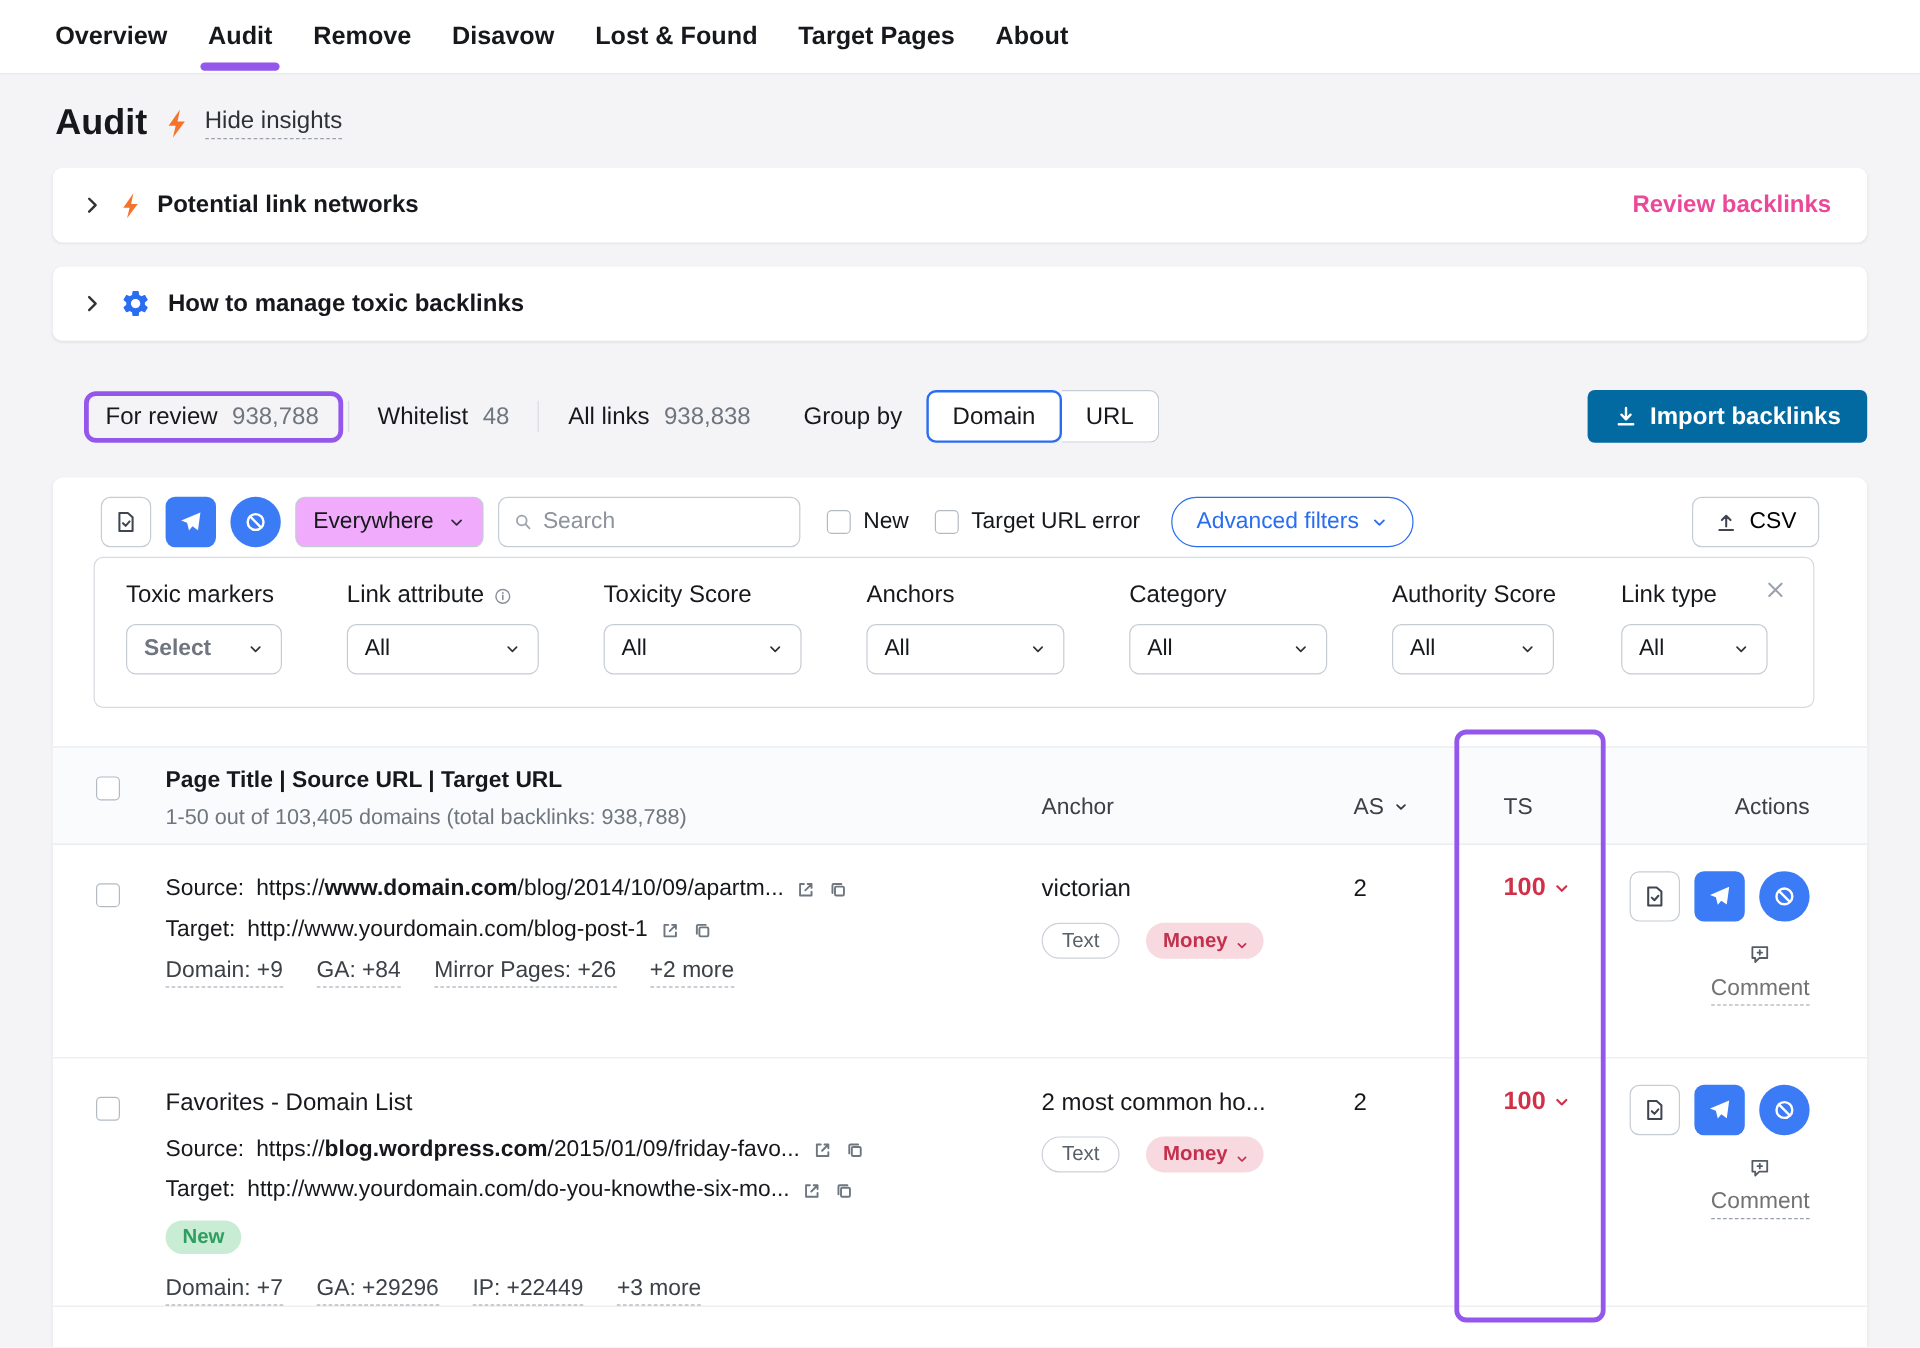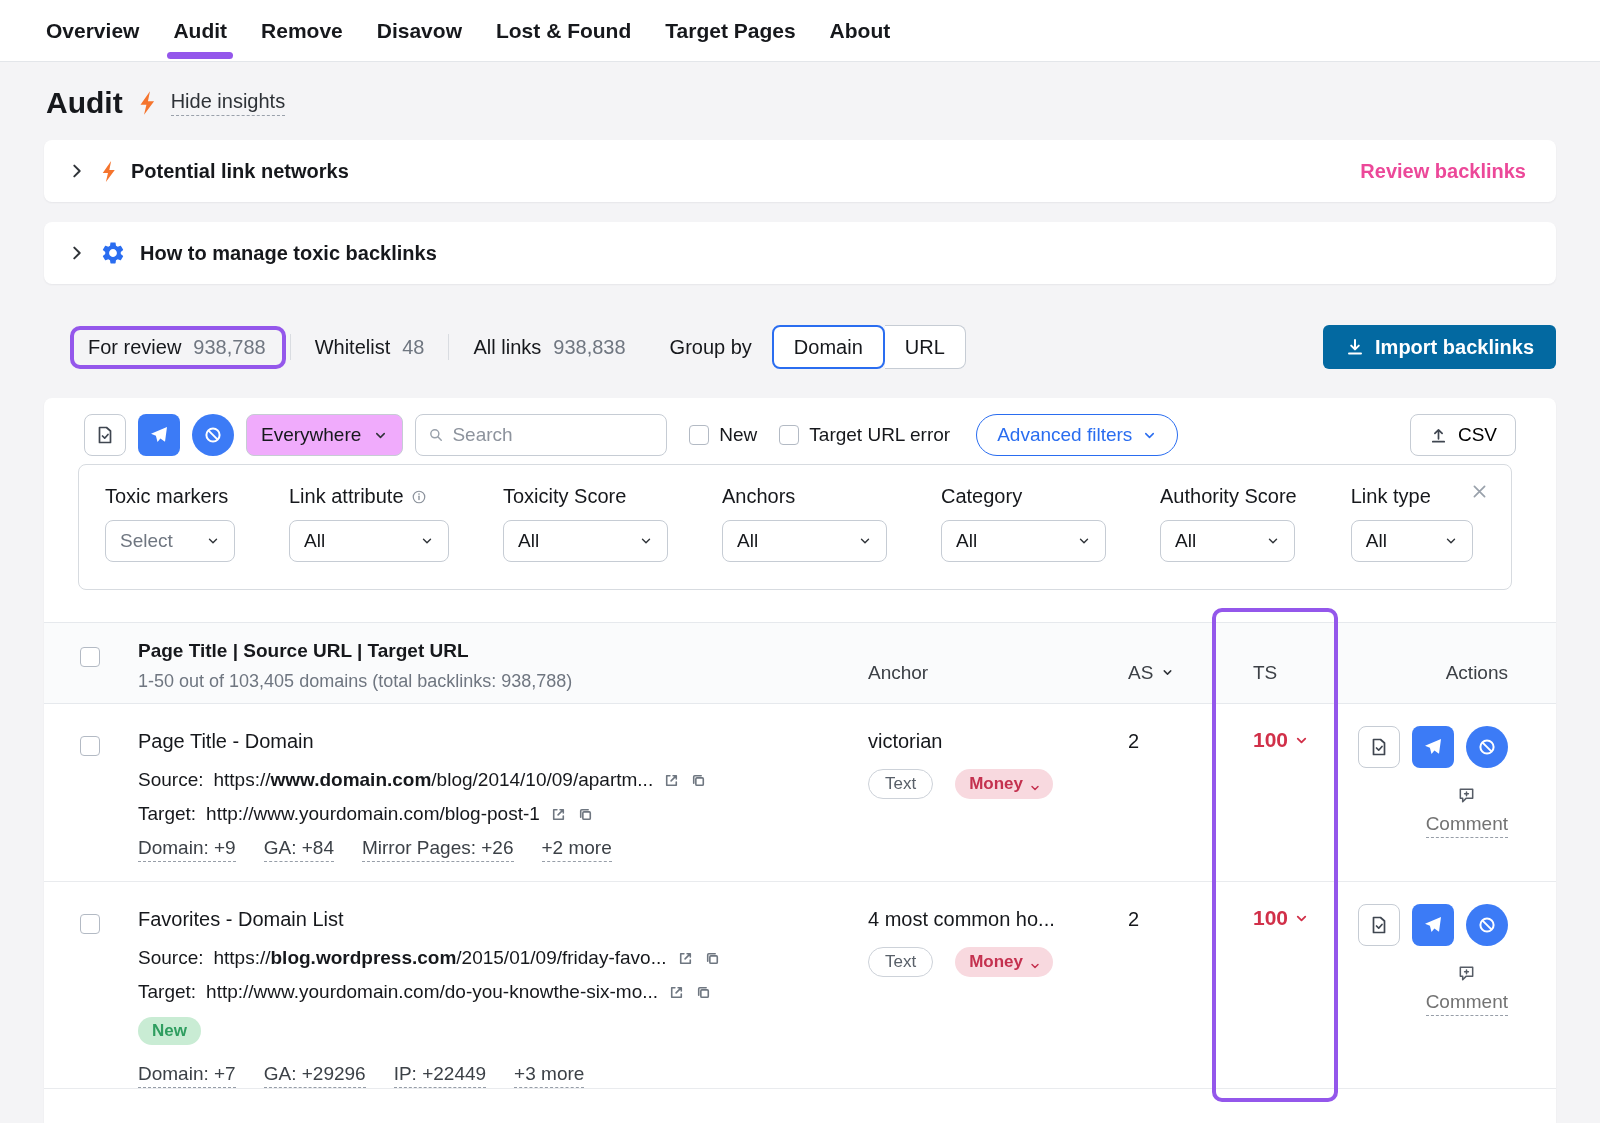--- a/index.html
+++ b/index.html
@@ -68,21 +68,21 @@
                  align-items: center; gap: 10px; padding: 0 20px; font-size: 19px; cursor: pointer; margin-left: 14px; background: #fff; }
   .csv-btn { margin-left: auto; height: 42px; border: 1px solid #c6ccd4; border-radius: 8px; background: #fff;
              display: flex; align-items: center; gap: 10px; padding: 0 18px; font-size: 19px; cursor: pointer; }
 
   
   .filters-panel { position: absolute; top: 66px; left: 34px; right: 44px; height: 126px; border: 1px solid #d7dbe0;
                    border-radius: 8px; display: flex; gap: 54px; padding: 20px 0 0 26px; background: #fff; }
   .flabel { font-size: 20px; color: #16181c; margin-bottom: 12px; display: flex; align-items: center; gap: 7px; }
   .fselect { height: 42px; border: 1px solid #c6ccd4; border-radius: 8px; display: flex; align-items: center;
              justify-content: space-between; padding: 0 14px; font-size: 19px; cursor: pointer; background: #fff; }
-  .fselect.gray { color: #6f7680; }
+  .fselect.gray { color: #6f7680; font-weight: bold; }
   .filters-close { position: absolute; top: 14px; right: 20px; cursor: pointer; width: 24px; height: 24px;
                    display: flex; align-items: center; justify-content: center; }
   .w130{width:130px} .w160{width:160px} .w165{width:165px} .w135{width:135px} .w122{width:122px}
 
   
   .table-section { position: absolute; top: 224px; left: 0; right: 0; bottom: 0; }
   .annotation-ts { position: absolute; left: 1168px; top: -14px; width: 126px; height: 494px;
                    border: 4px solid #9457eb; border-radius: 10px; pointer-events: none; z-index: 5; }
   .trow { display: grid; grid-template-columns: 60px 730px 250px 95px 135px 1fr; padding: 0 24px; }
   .thead { height: 82px; background: #fafbfc; border-top: 1px solid #e6e9ed; border-bottom: 1px solid #e6e9ed; }
@@ -370,21 +370,20 @@
         <div class="h-label h-actions">
             <span>Actions</span>
           </div>
       </div>
 
       <div class="trow datarow row1">
         <div>
             <span class="cb" style="display:block;"></span>
           </div>
         <div class="main-cell">
-          <div class="row-title">Page Title - Domain</div>
           <div class="url-line">
             <span>Source:</span>
             <span class="url-text"><span>https://</span><b>www.domain.com</b><span>/blog/2014/10/09/apartm...</span></span>
             <svg class="mini-icon" viewBox="0 0 16 16">
                 <path d="M6.5 3.5H3.5v9h9V9.5M9.5 3.5h3v3M12.3 3.7 7.6 8.4" fill="none" stroke="#6e7680" stroke-width="1.5" stroke-linecap="round" stroke-linejoin="round"></path>
               </svg>
             <svg class="mini-icon" viewBox="0 0 16 16">
                 <rect x="5.5" y="5.5" width="7" height="7" rx="1" fill="none" stroke="#6e7680" stroke-width="1.5"></rect>
                 <path d="M3.5 10.5v-6a1 1 0 0 1 1-1h6" fill="none" stroke="#6e7680" stroke-width="1.5" stroke-linecap="round"></path>
               </svg>
@@ -488,21 +487,21 @@
           </div>
           <span class="badge-new">New</span>
           <div class="meta-line">
             <span class="meta-link">Domain: +7</span>
             <span class="meta-link">GA: +29296</span>
             <span class="meta-link">IP: +22449</span>
             <span class="meta-link">+3 more</span>
           </div>
         </div>
         <div class="anchor-cell">
-          <div class="anchor-text">4 most common ho...</div>
+          <div class="anchor-text">2 most common ho...</div>
           <div class="badges">
             <span class="badge-type">Text</span>
             <span class="badge-money">
               <span>Money</span>
               <svg width="12" height="12" viewBox="0 0 20 20">
                   <path d="M5 7.5l5 5 5-5" fill="none" stroke="#c4314f" stroke-width="2.4" stroke-linecap="round" stroke-linejoin="round"></path>
                 </svg>
             </span>
           </div>
         </div>

